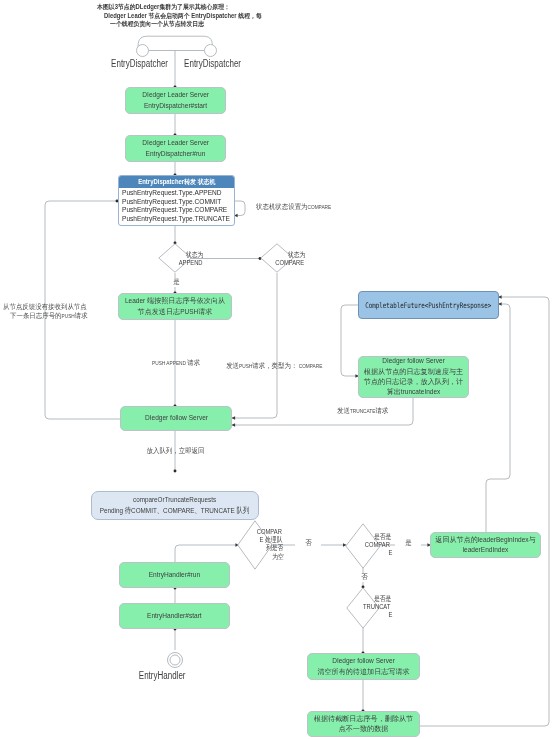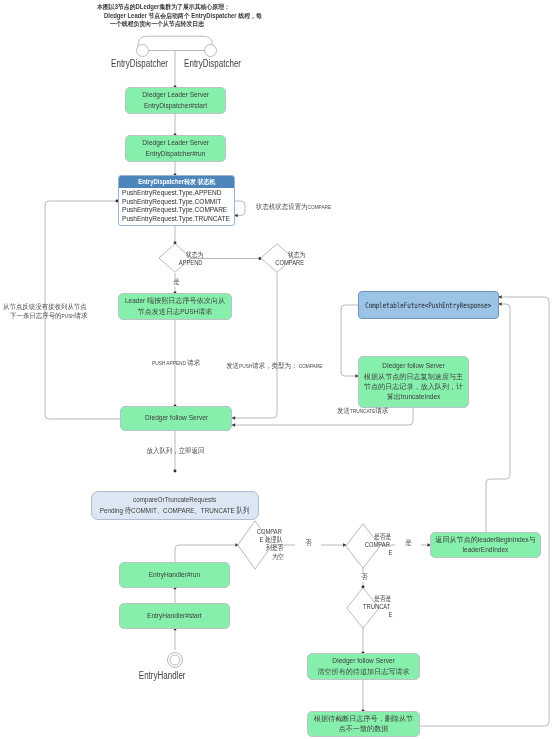--- a/index.html
+++ b/index.html
@@ -146,21 +146,21 @@
 
   <div class="rbox node cjk mixed" style="left:118px;top:293px;width:114px;height:27px;">
     <span class="l"><i><span class="lat">Leader </span>端按照日志序号依次向从</i></span>
     <span class="l"><i>节点发送日志<span class="lat">PUSH</span>请求</i></span>
   </div>
 
   <div class="cfbox" style="left:358px;top:291px;width:139px;height:26px;">
     <i>CompletableFuture&lt;PushEntryResponse&gt;</i>
   </div>
 
-  <div class="rbox node cjk mixed" style="left:358px;top:356px;width:111px;height:52px;">
+  <div class="rbox node cjk mixed" style="left:358px;top:356px;width:111px;height:42px;">
     <span class="l"><i><span class="lat">DIedger follow Server</span></i></span>
     <span class="l"><i>根据从节点的日志复制速度与主</i></span>
     <span class="l"><i>节点的日志记录，放入队列，计</i></span>
     <span class="l"><i>算出<span class="lat">truncateIndex</span></i></span>
   </div>
 
   <div class="rbox node" style="left:120px;top:406px;width:112px;height:25px;">
     <span class="l"><i>DIedger follow Server</i></span>
   </div>
 

